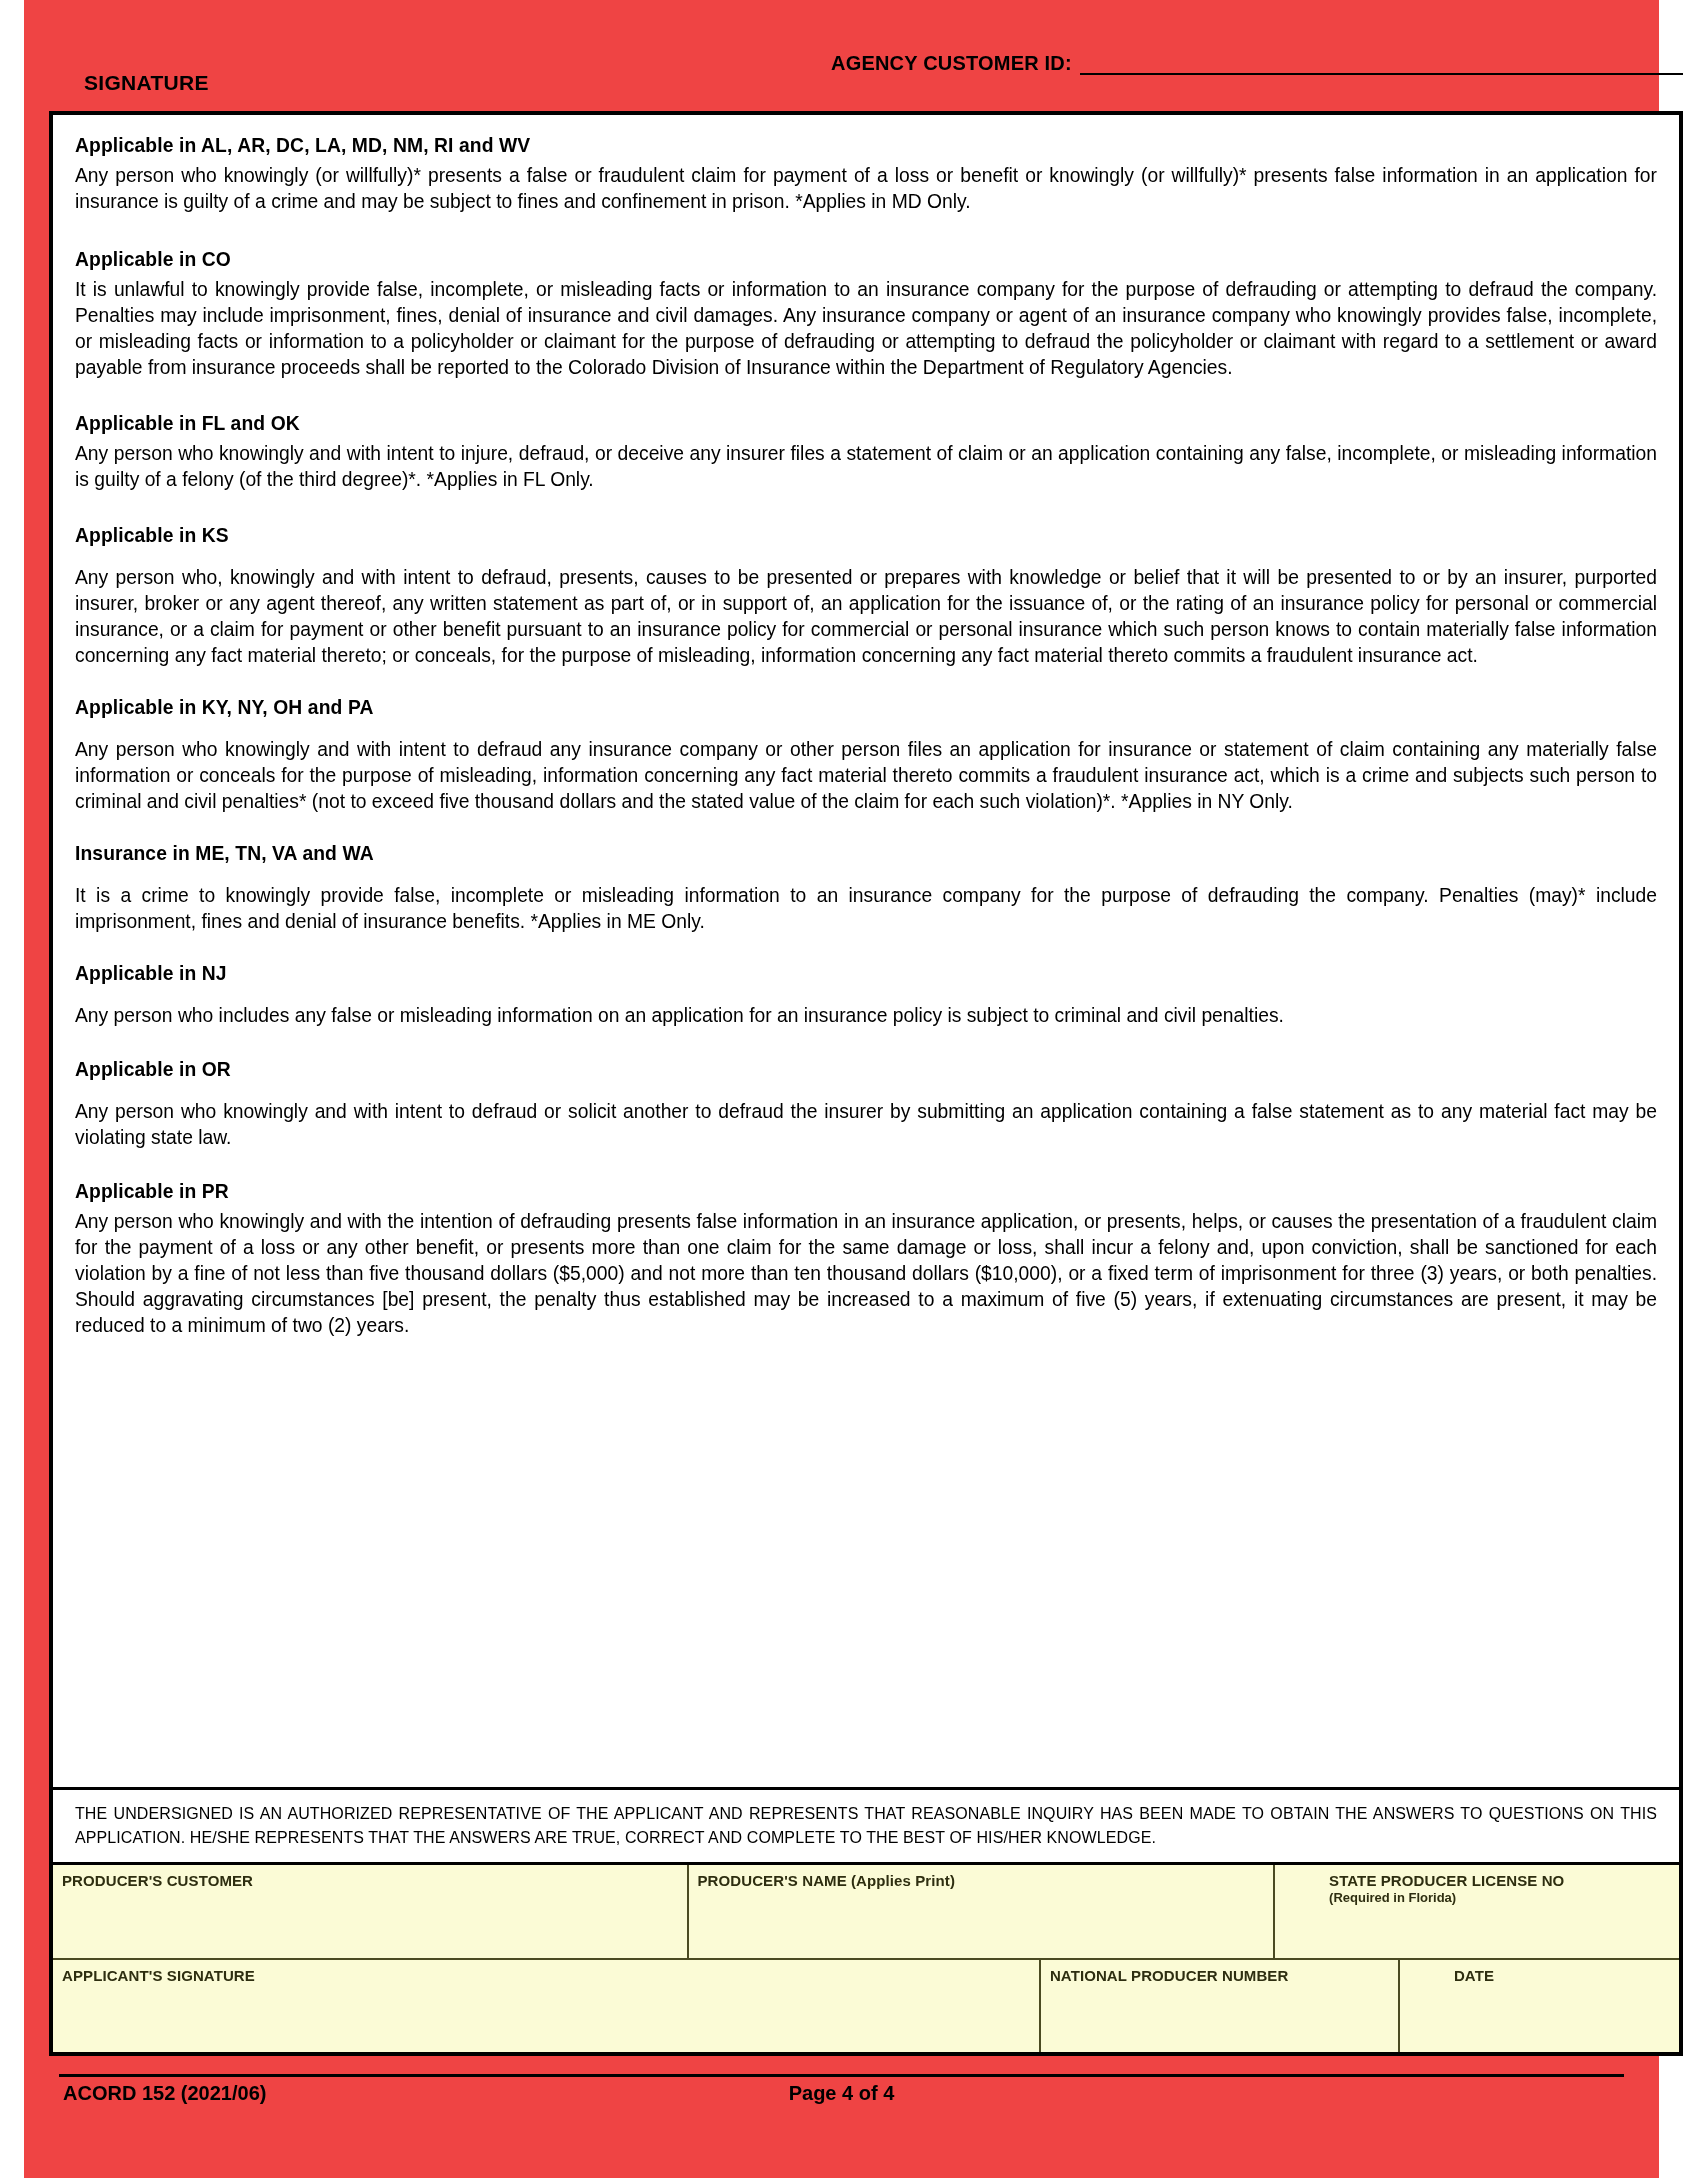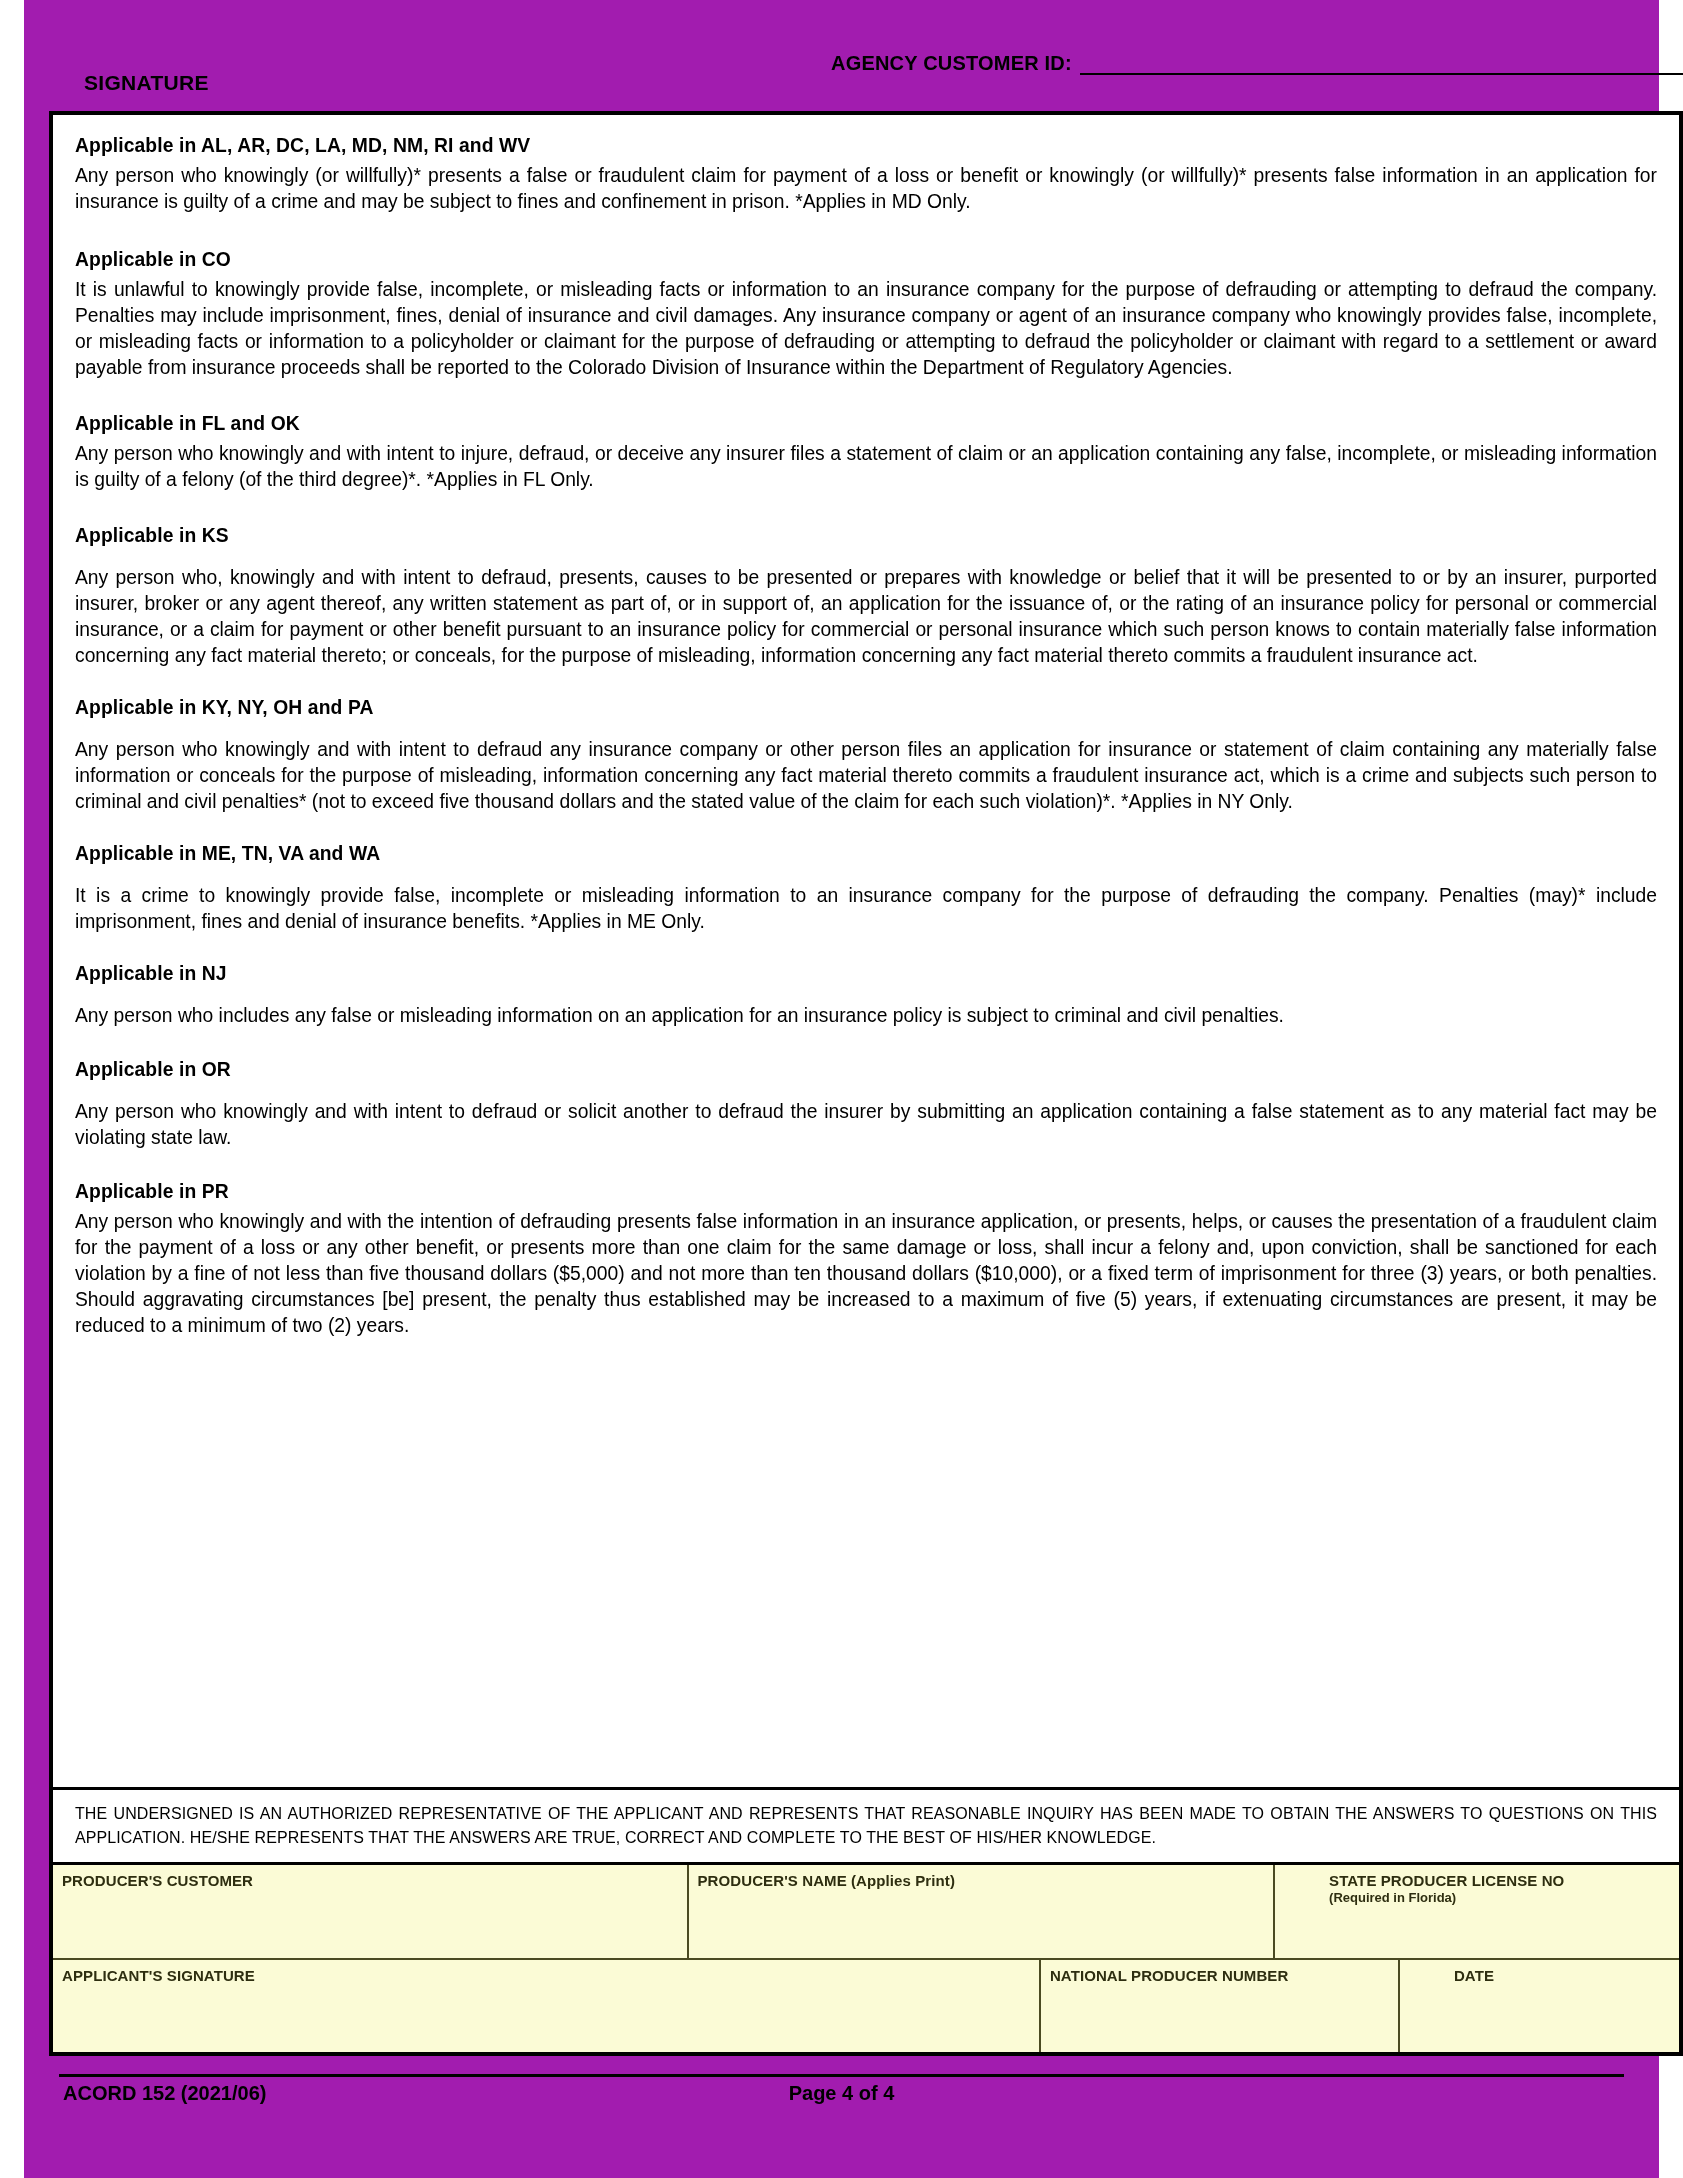--- a/index.html
+++ b/index.html
@@ -10,21 +10,21 @@
   body {
     font-family: "Liberation Sans", sans-serif;
     color: #000000;
     -webkit-font-smoothing: antialiased;
   }
   .page {
     position: relative;
     width: 1635px;
     height: 2178px;
     margin: 0 auto;
-    background: #a21caf;
+    background: #ef4444;
     box-sizing: border-box;
     padding: 0 25px;
   }
 
   
   .header {
     position: relative;
     height: 74px;
     padding-top: 48px;
     box-sizing: border-box;
@@ -239,21 +239,21 @@
         <div class="sec-title gap">Applicable in KS</div>
         <div class="sec-body">Any person who, knowingly and with intent to defraud, presents, causes to be presented or prepares with knowledge or belief that it will be presented to or by an insurer, purported insurer, broker or any agent thereof, any written statement as part of, or in support of, an application for the issuance of, or the rating of an insurance policy for personal or commercial insurance, or a claim for payment or other benefit pursuant to an insurance policy for commercial or personal insurance which such person knows to contain materially false information concerning any fact material thereto; or conceals, for the purpose of misleading, information concerning any fact material thereto commits a fraudulent insurance act.</div>
       </div>
 
       <div class="sec s-ky">
         <div class="sec-title gap">Applicable in KY, NY, OH and PA</div>
         <div class="sec-body">Any person who knowingly and with intent to defraud any insurance company or other person files an application for insurance or statement of claim containing any materially false information or conceals for the purpose of misleading, information concerning any fact material thereto commits a fraudulent insurance act, which is a crime and subjects such person to criminal and civil penalties* (not to exceed five thousand dollars and the stated value of the claim for each such violation)*. *Applies in NY Only.</div>
       </div>
 
       <div class="sec s-me">
-        <div class="sec-title gap">Applicable in ME, TN, VA and WA</div>
+        <div class="sec-title gap">Insurance in ME, TN, VA and WA</div>
         <div class="sec-body">It is a crime to knowingly provide false, incomplete or misleading information to an insurance company for the purpose of defrauding the company.  Penalties (may)* include imprisonment, fines and denial of insurance benefits.  *Applies in ME Only.</div>
       </div>
 
       <div class="sec s-nj">
         <div class="sec-title gap">Applicable in NJ</div>
         <div class="sec-body nojust">Any person who includes any false or misleading information on an application for an insurance policy is subject to criminal and civil penalties.</div>
       </div>
 
       <div class="sec s-or">
         <div class="sec-title gap">Applicable in OR</div>

